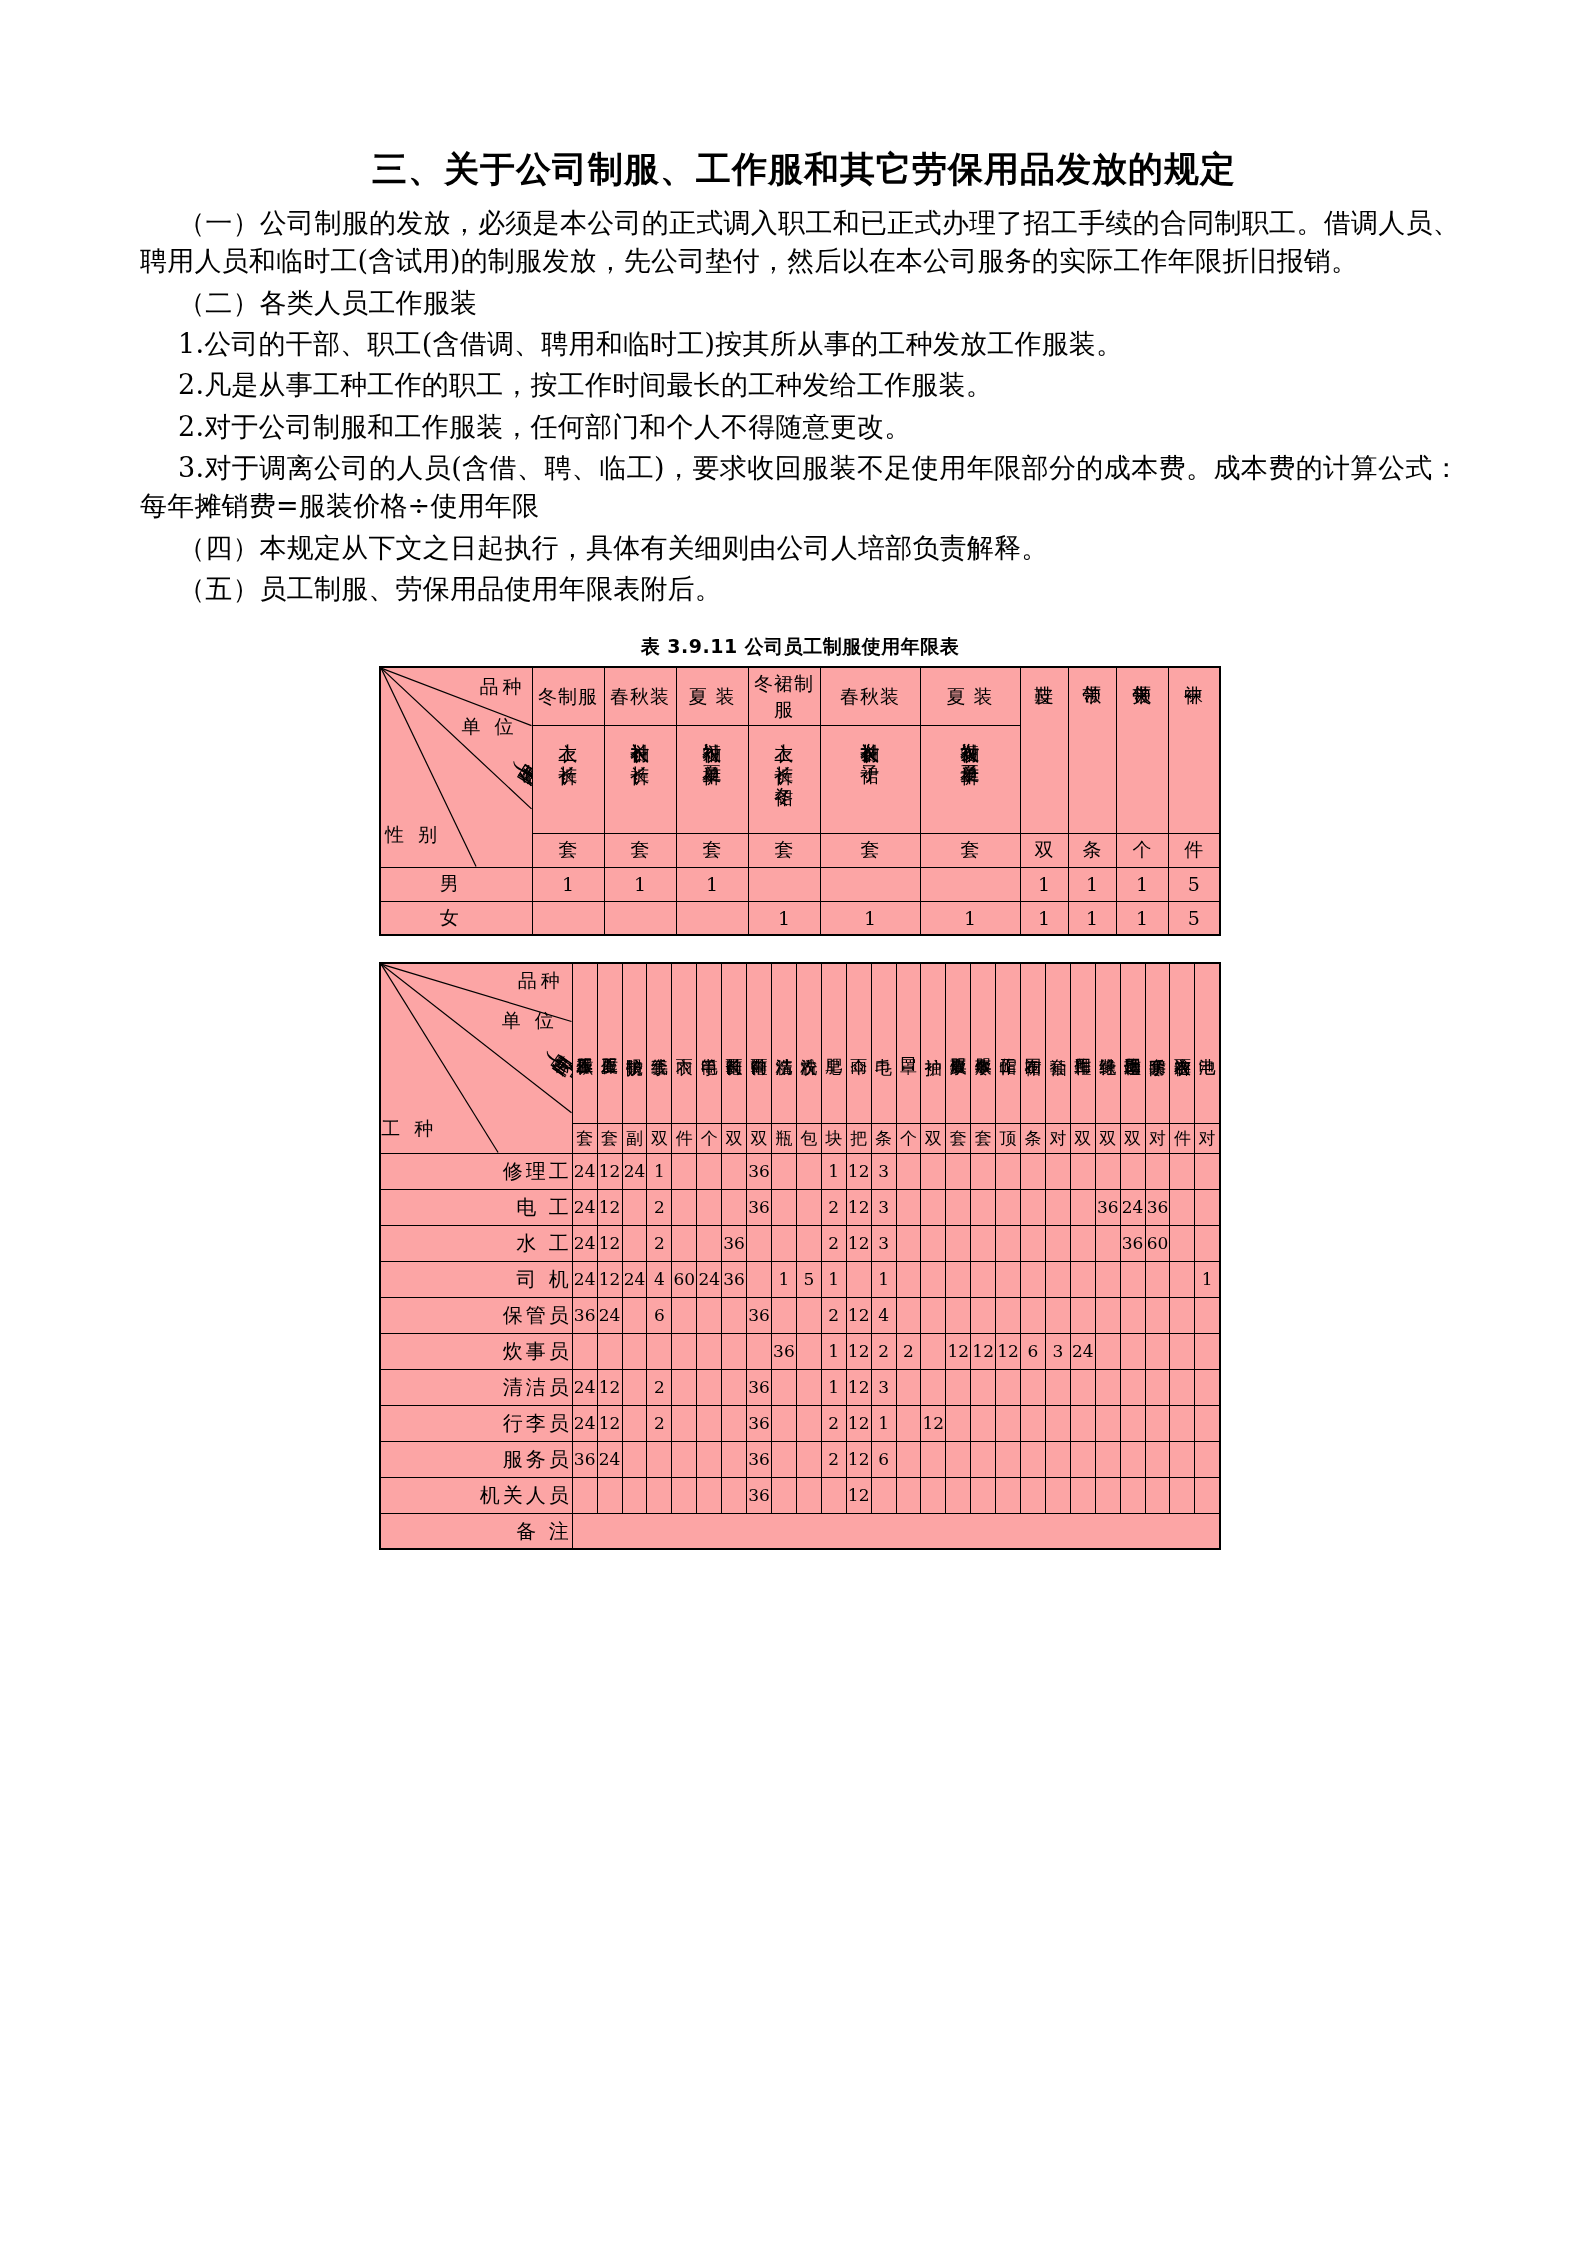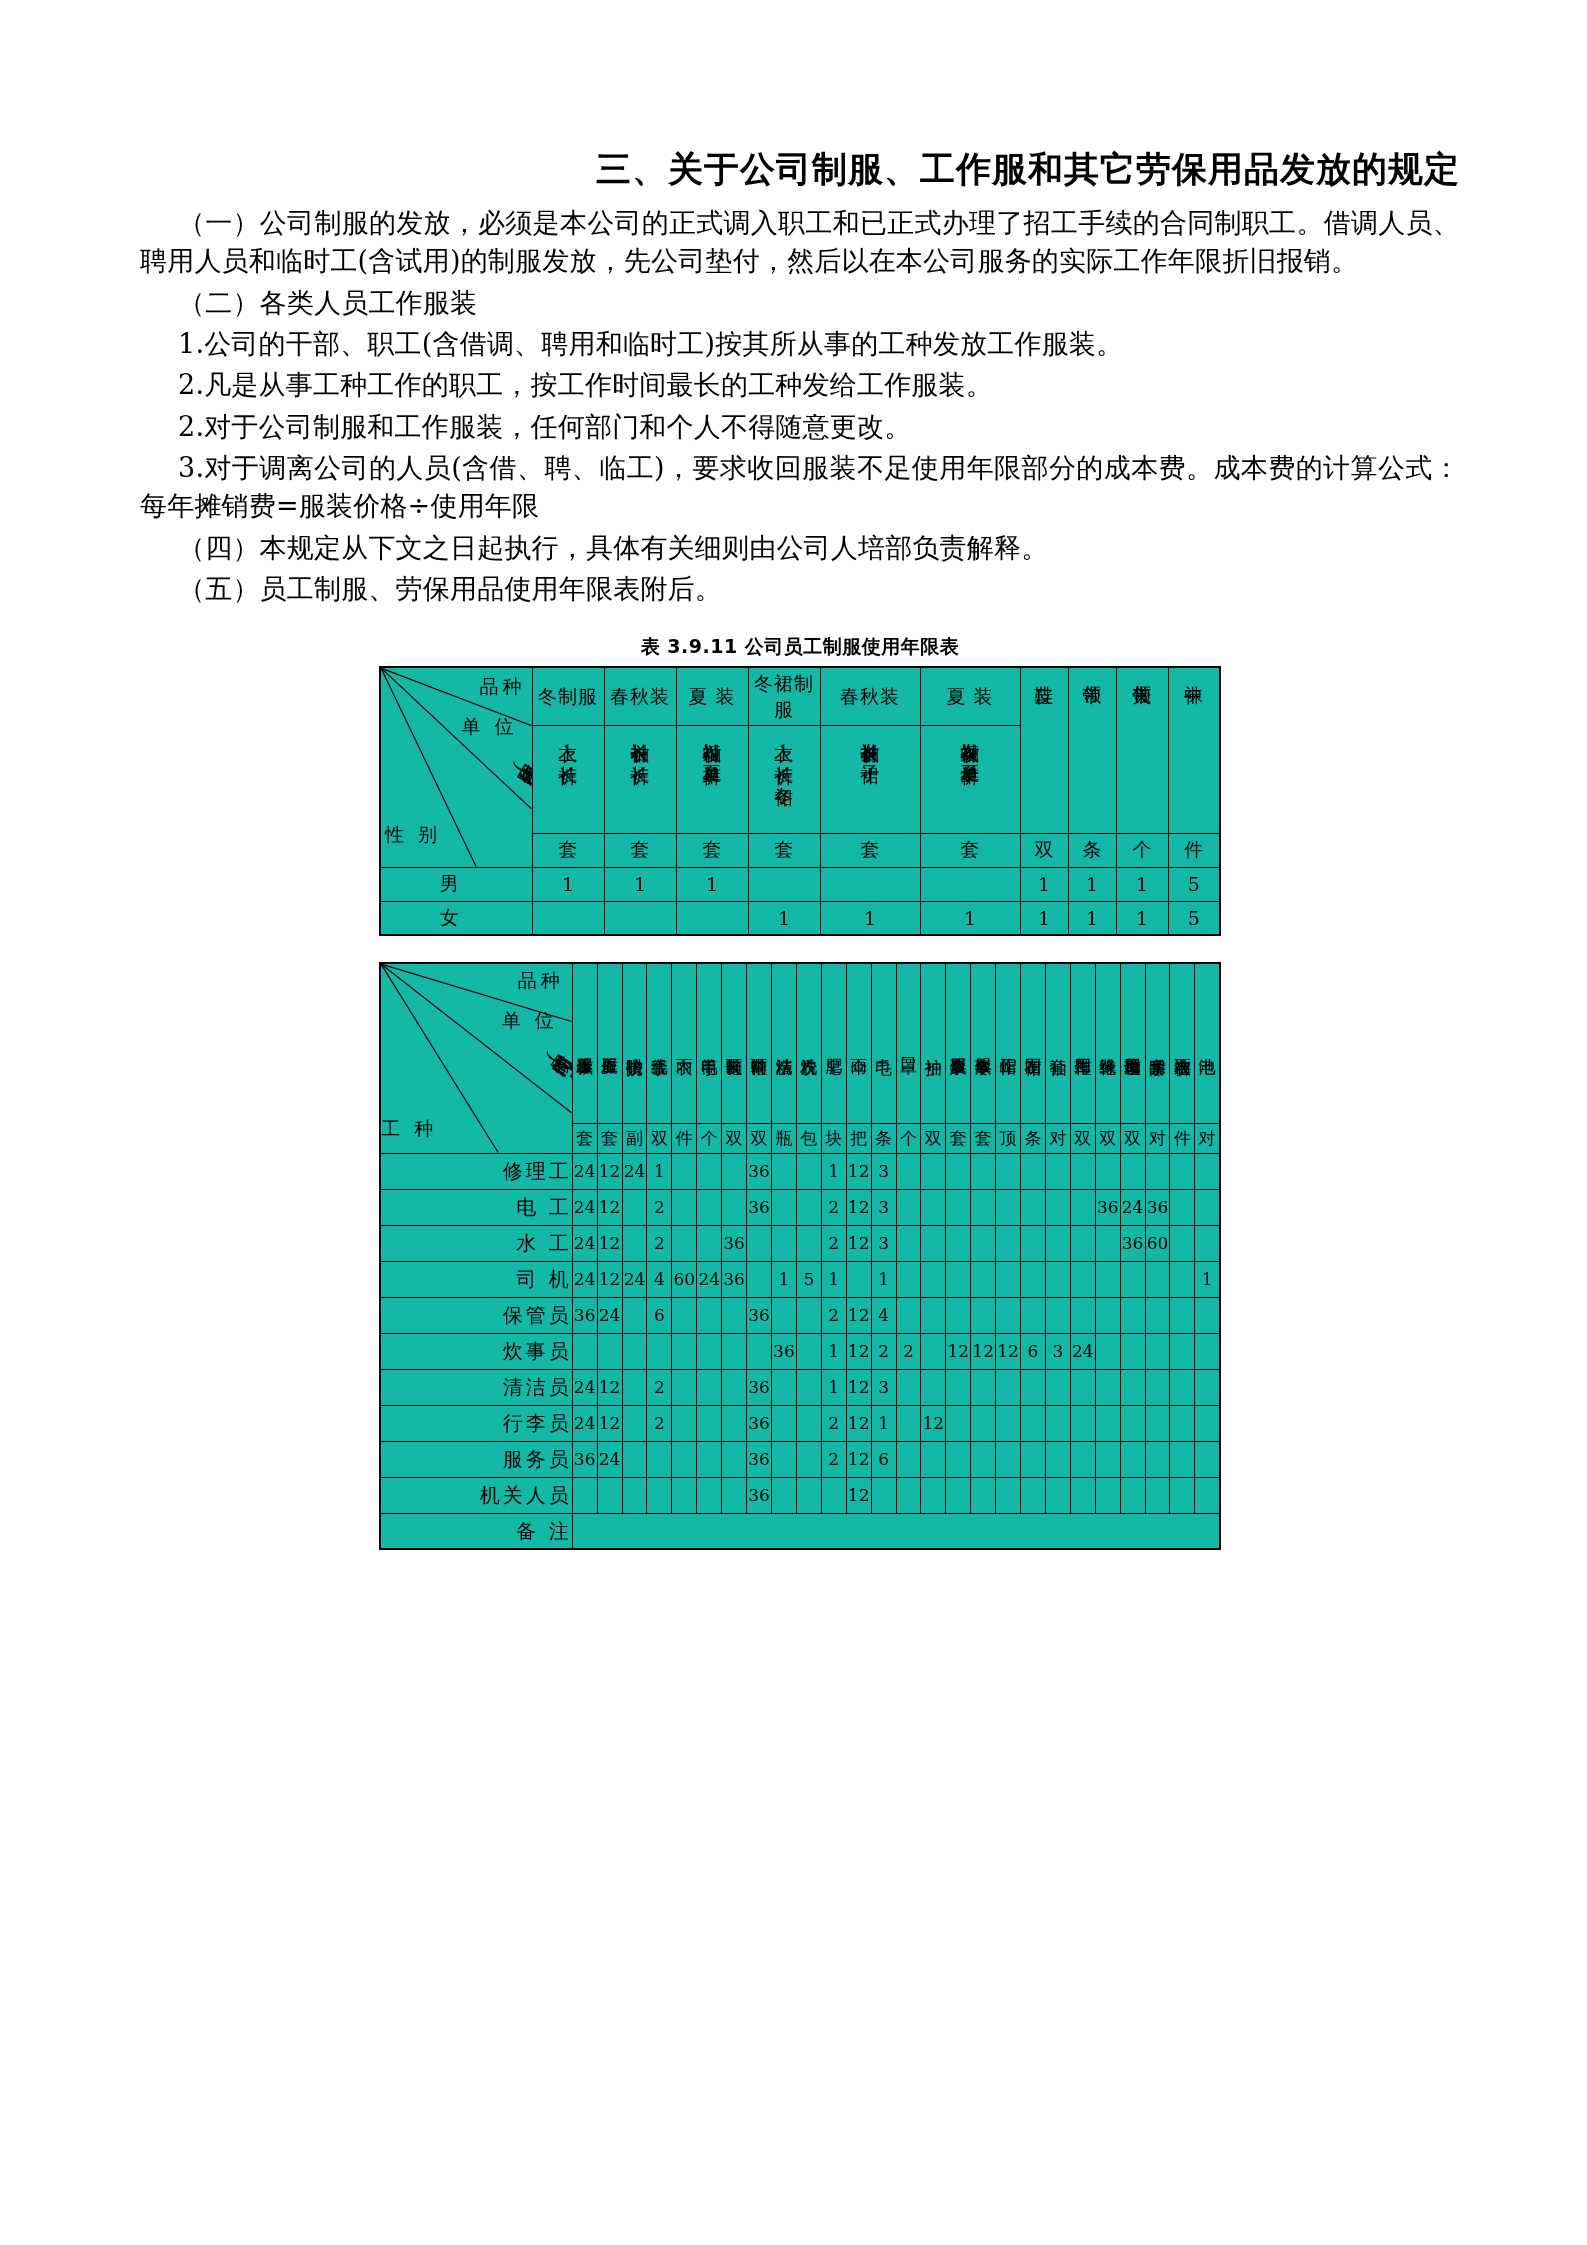--- a/index.html
+++ b/index.html
@@ -28,21 +28,21 @@
     top: 148px;
     width: 1320px;
   }
   h1.doc-title {
     font-family: "DejaVu Sans", "Liberation Sans", sans-serif;
     font-size: 35px;
     font-weight: bold;
     letter-spacing: 1px;
     margin: 0 0 14px 0;
     line-height: 1.2;
-    text-align: right;
+    text-align: center;
     padding-left: 8px;
   }
   p.para {
     font-size: 27px;
     line-height: 1.42;
     margin: 0 0 3px 0;
     text-align: justify;
     text-justify: inter-character;
     letter-spacing: 0.2px;
   }
@@ -59,21 +59,21 @@
     font-family: "DejaVu Sans", "Liberation Sans", sans-serif;
     font-size: 19px;
     font-weight: bold;
     letter-spacing: 0.5px;
     margin: 0 0 6px 0;
     text-align: center;
   }
   table.grid {
     border-collapse: collapse;
     margin: 0 auto;
-    background: #14b8a6;
+    background: #fca5a5;
     table-layout: fixed;
   }
   table.grid td, table.grid th {
     border: 1px solid #000;
     text-align: center;
     vertical-align: middle;
     font-weight: normal;
     padding: 0;
     font-size: 19px;
     font-family: "DejaVu Serif", "Liberation Serif", serif;

